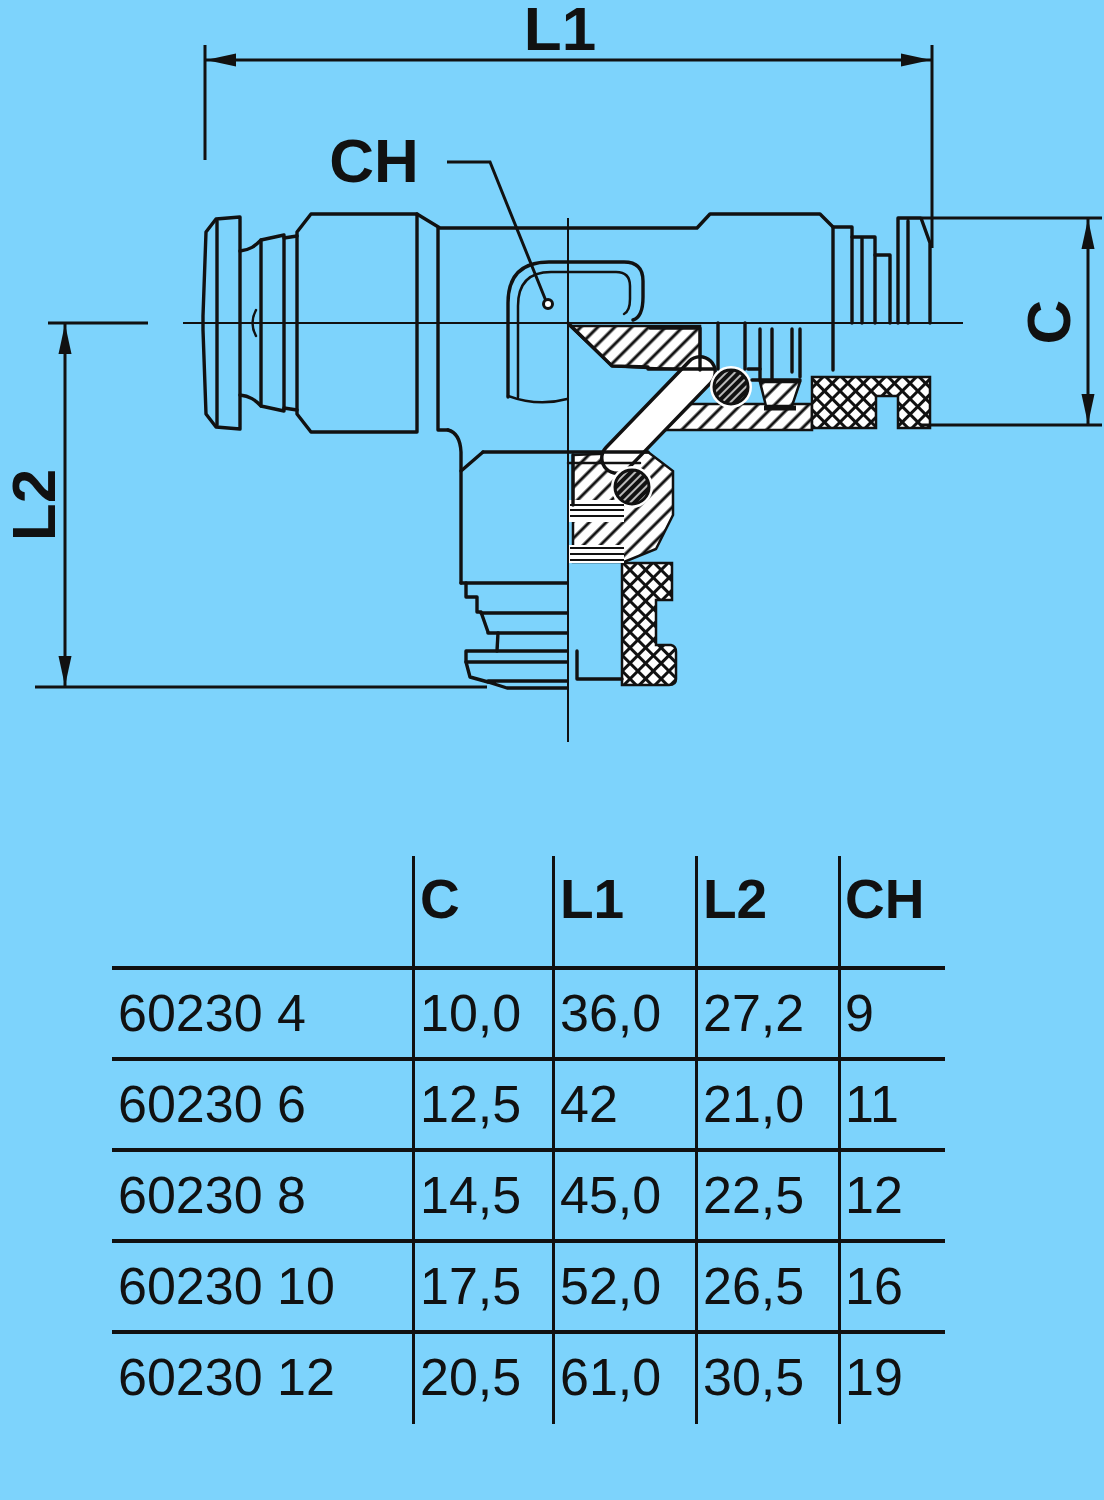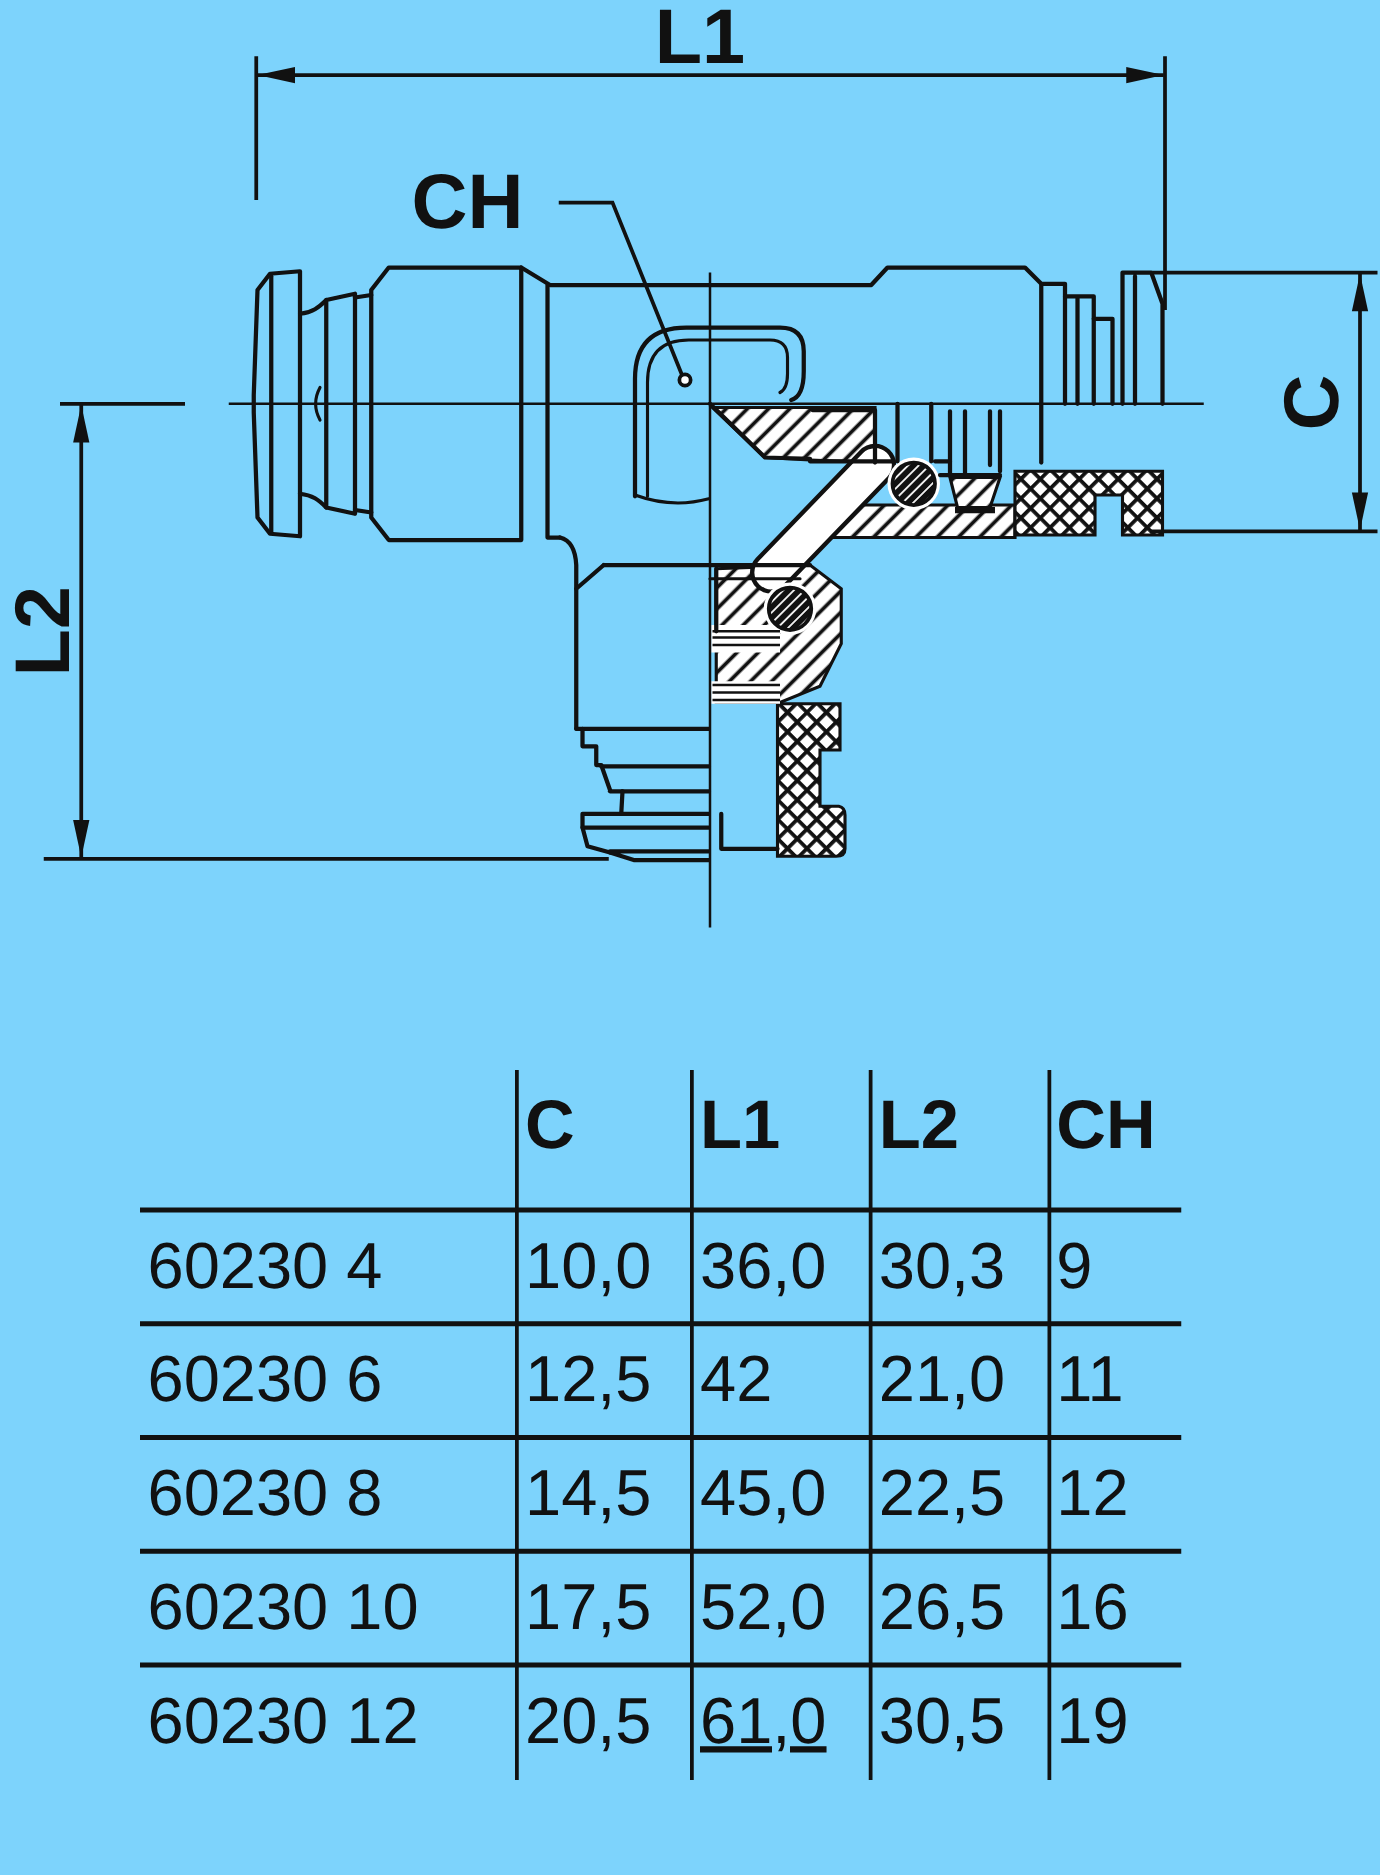--- a/index.html
+++ b/index.html
@@ -168,21 +168,21 @@
     <div class="tbl-line" style="left:112px;top:1330px;width:833px;height:4px;"></div>
 
     <div class="cell hdr" style="left:420px;top:854px;height:90px;line-height:90px;">C</div>
     <div class="cell hdr" style="left:560px;top:854px;height:90px;line-height:90px;">L1</div>
     <div class="cell hdr" style="left:703px;top:854px;height:90px;line-height:90px;">L2</div>
     <div class="cell hdr" style="left:845px;top:854px;height:90px;line-height:90px;">CH</div>
 
     <div class="cell" style="left:118px;top:970px;height:87px;line-height:87px;">60230 4</div>
     <div class="cell" style="left:420px;top:970px;height:81px;line-height:87px;">10,0</div>
     <div class="cell" style="left:560px;top:970px;height:87px;line-height:87px;">36,0</div>
-    <div class="cell" style="left:703px;top:970px;height:87px;line-height:87px;">30,3</div>
+    <div class="cell" style="left:703px;top:970px;height:87px;line-height:87px;">27,2</div>
     <div class="cell" style="left:845px;top:970px;height:87px;line-height:87px;">9</div>
 
     <div class="cell" style="left:118px;top:1061px;height:74px;line-height:87px;">60230 6</div>
     <div class="cell" style="left:420px;top:1061px;height:87px;line-height:87px;">12,5</div>
     <div class="cell" style="left:560px;top:1061px;height:87px;line-height:87px;">42</div>
     <div class="cell" style="left:703px;top:1061px;height:87px;line-height:87px;">21,0</div>
     <div class="cell" style="left:845px;top:1061px;height:87px;line-height:87px;">11</div>
 
     <div class="cell" style="left:118px;top:1152px;height:87px;line-height:87px;">60230 8</div>
     <div class="cell" style="left:420px;top:1152px;height:101px;line-height:87px;">14,5</div>
@@ -191,17 +191,17 @@
     <div class="cell" style="left:845px;top:1152px;height:87px;line-height:87px;">12</div>
 
     <div class="cell" style="left:118px;top:1243px;height:88px;line-height:87px;">60230 10</div>
     <div class="cell" style="left:420px;top:1243px;height:87px;line-height:87px;">17,5</div>
     <div class="cell" style="left:560px;top:1243px;height:87px;line-height:87px;">52,0</div>
     <div class="cell" style="left:703px;top:1243px;height:87px;line-height:87px;">26,5</div>
     <div class="cell" style="left:845px;top:1243px;height:87px;line-height:87px;text-align:right;">16</div>
 
     <div class="cell" style="left:118px;top:1334px;height:87px;line-height:87px;">60230 12</div>
     <div class="cell" style="left:420px;top:1334px;height:87px;line-height:87px;">20,5</div>
-    <div class="cell" style="left:560px;top:1334px;height:87px;line-height:87px;text-decoration:underline;">61,0</div>
+    <div class="cell" style="left:560px;top:1334px;height:87px;line-height:87px;">61,0</div>
     <div class="cell" style="left:703px;top:1334px;height:87px;line-height:87px;">30,5</div>
     <div class="cell" style="left:845px;top:1334px;height:87px;line-height:87px;">19</div>
   </div>
 </div>
 
 </body></html>

